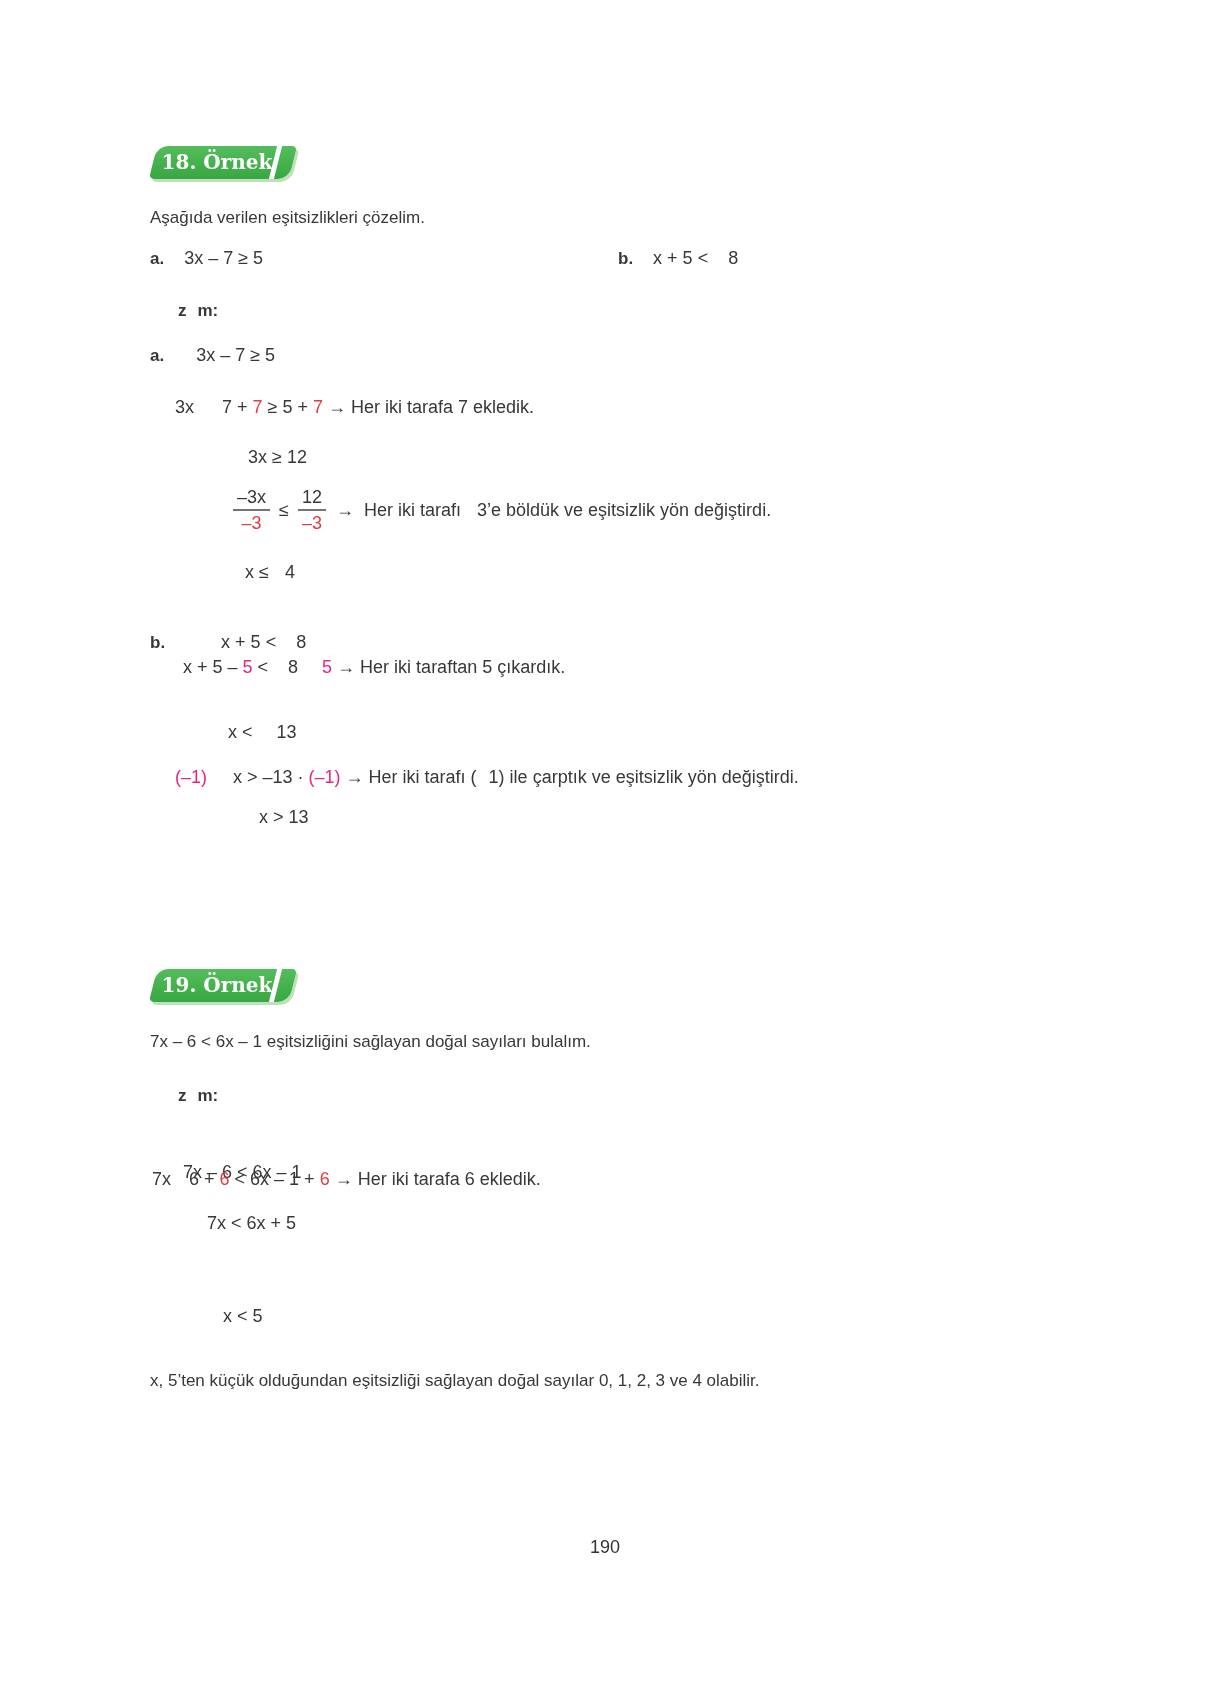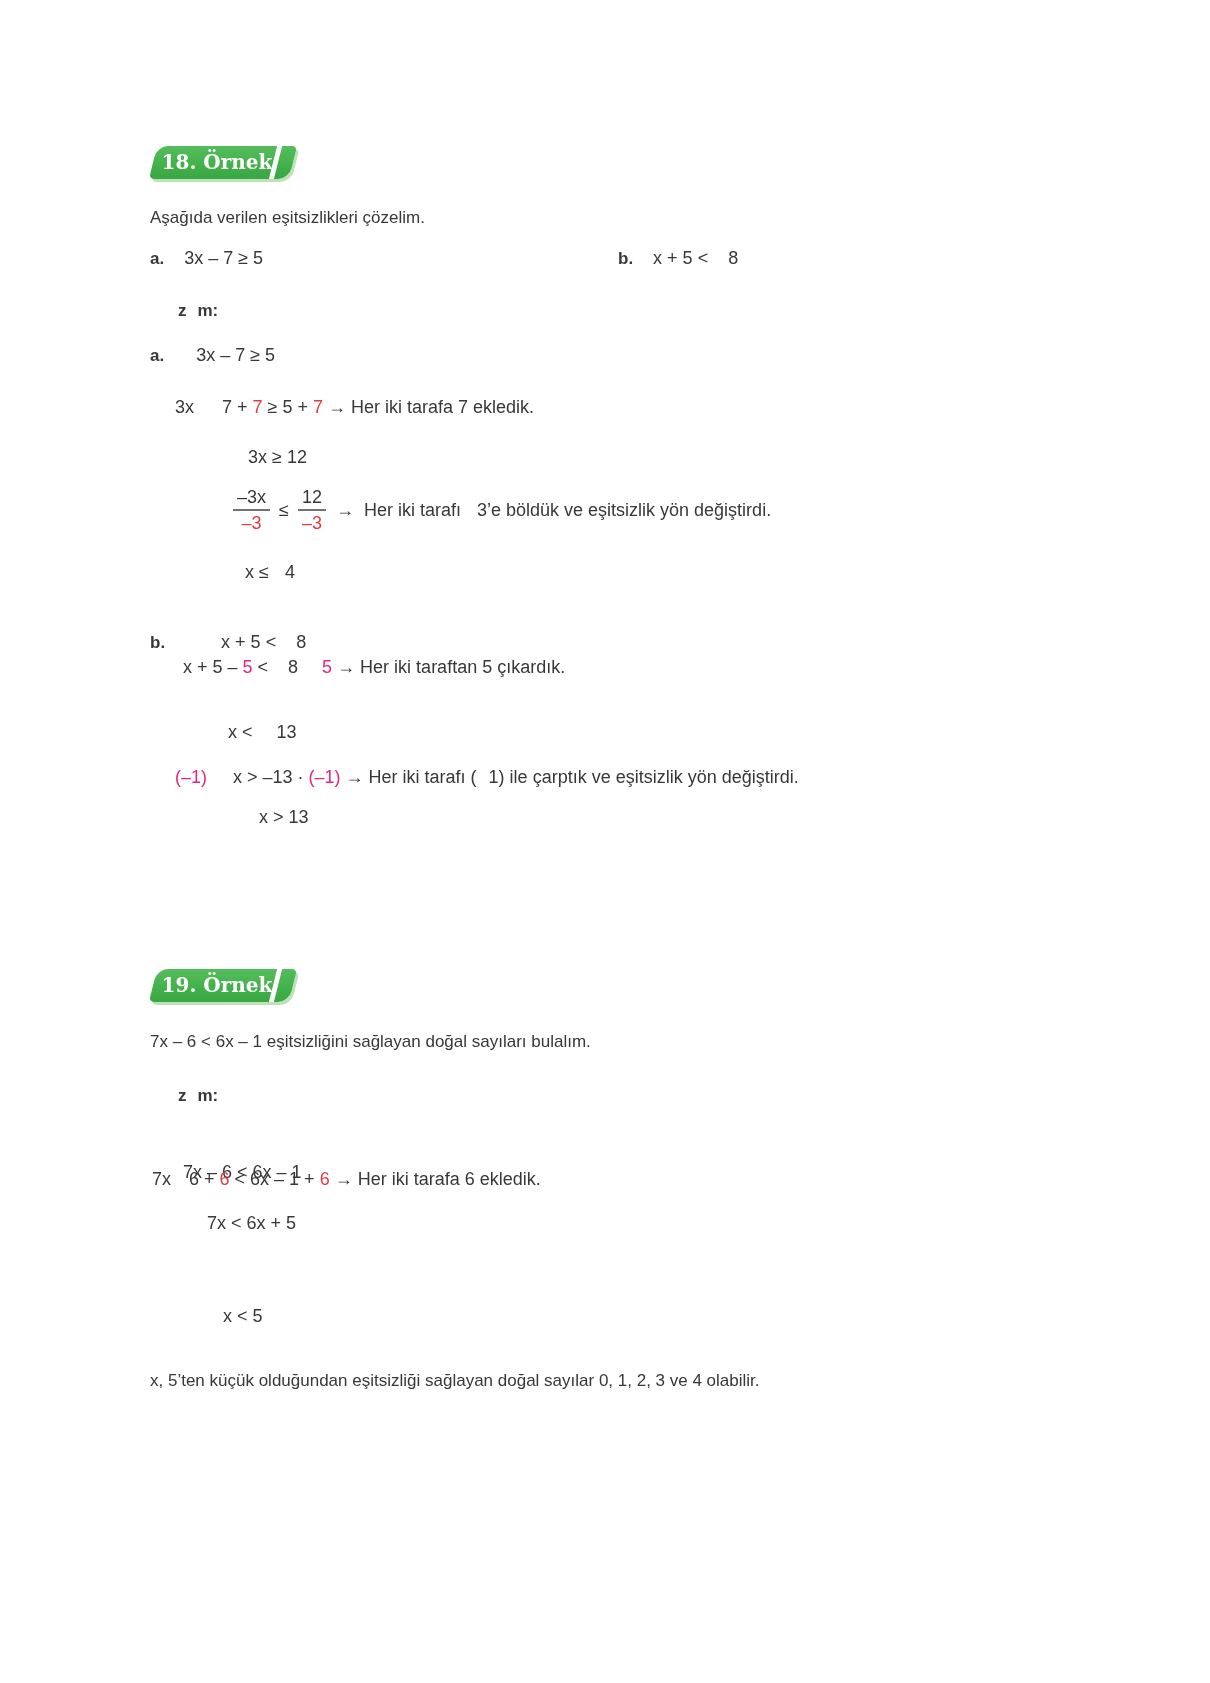--- a/index.html
+++ b/index.html
@@ -152,14 +152,15 @@
     <span>7x</span><span class="sp" style="width:18px;"></span><span>6 + </span><span class="red">6</span><span> &lt; 6x – 1 + </span><span class="red">6</span><span> → Her iki tarafa 6 ekledik.</span>
   </div>
 
   <div class="line" style="left:207px;top:1212px;">7x &lt; 6x + 5</div>
 
 
   <div class="line" style="left:223px;top:1305px;">x &lt; 5</div>
 
   <div class="line txt" style="left:150px;top:1370px;">x, 5’ten küçük olduğundan eşitsizliği sağlayan doğal sayılar 0, 1, 2, 3 ve 4 olabilir.</div>
 
+  <div class="pageno">190</div>
 
 </div>
 
 </body></html>

